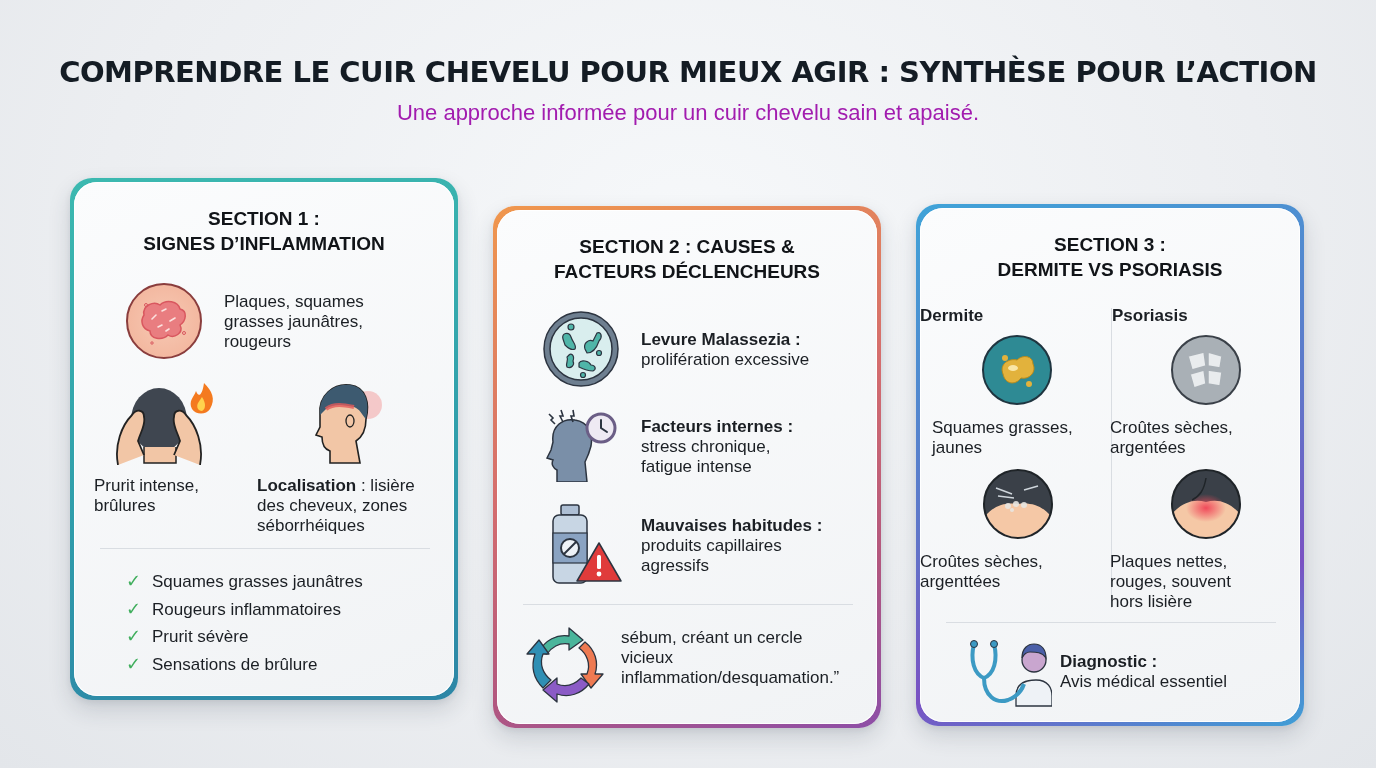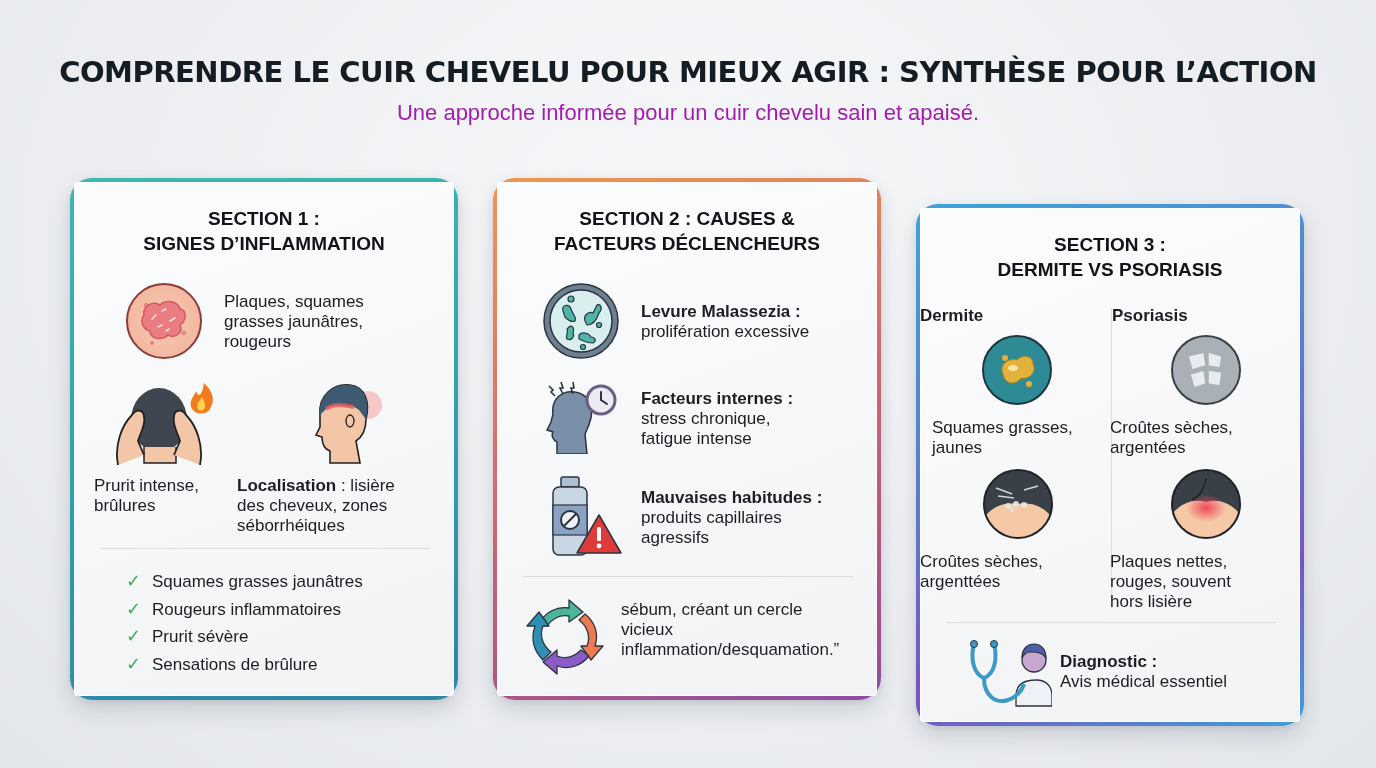--- a/index.html
+++ b/index.html
@@ -19,26 +19,26 @@
     position: absolute; left: 0; top: 100px; width: 1376px; text-align: center;
     font-size: 22px; color: #a21caf;
   }
   .card {
     position: absolute; top: 178px; height: 522px; width: 388px;
     border-radius: 22px; padding: 4px;
     box-shadow: 0 10px 22px rgba(40,50,70,0.16), 0 2px 6px rgba(40,50,70,0.08);
   }
   .card-inner {
     position: relative; width: 100%; height: 100%;
-    border-radius: 4px;
+    border-radius: 23px;
     background: linear-gradient(160deg, #fbfcfd 0%, #f1f3f5 100%);
     box-shadow: inset 0 0 0 1px rgba(255,255,255,0.9);
   }
   .card1 { left: 70px; background: linear-gradient(170deg, #3cb9b0 0%, #2f9cab 60%, #2d86a6 100%); }
-  .card2 { left: 493px; background: linear-gradient(160deg, #f0974d 0%, #d46d6e 45%, #b2577f 75%, #8d4ea7 100%); }
+  .card2 { left: 493px; background: linear-gradient(160deg, #f0974d 0%, #d46d6e 45%, #b2577f 75%, #8d4ea7 100%); margin-top: 28px; }
   .card3 { left: 916px; background: linear-gradient(160deg, #3fa3d8 0%, #6076c9 50%, #7a52c3 75%, #3f9fd6 100%); margin-top: 26px; }
 
   .sec-title {
     position: absolute; top: 24px; left: 0; width: 100%; text-align: center;
     font-weight: bold; font-size: 19px; line-height: 25px; color: #111418;
   }
   .txt { position: absolute; font-size: 17px; line-height: 20px; color: #1b1f24; }
   .txt b { font-weight: bold; }
   .center { }
   .divider { position: absolute; height: 1px; background: #d9dde2; }
@@ -101,21 +101,21 @@
       <div>brûlures</div>
     </div>
 
     <svg class="icon" style="left:226px;top:193px" width="100" height="90" viewBox="0 0 100 90">
       <circle cx="68" cy="30" r="14" fill="#f3a3a3" opacity="0.55"></circle>
       <path d="M20 40 C18 20 34 8 50 10 C66 12 70 28 66 44 C66 56 62 62 56 66 L60 88 L30 88 L30 76 C24 74 22 68 22 62 L16 60 L20 52 Z" fill="#f2c6a6" stroke="#222" stroke-width="1.6"></path>
       <path d="M20 40 C18 20 34 8 50 10 C66 12 70 28 66 44 C62 40 60 34 54 32 C44 30 34 28 26 34Z" fill="#3d5a70"></path>
       <path d="M26 34 C34 28 44 30 54 32" stroke="#e25a5a" stroke-width="4" fill="none" opacity="0.8"></path>
       <ellipse cx="50" cy="46" rx="4" ry="6" fill="#f2c6a6" stroke="#222" stroke-width="1.3"></ellipse>
     </svg>
-    <div class="txt center" style="left:163px;top:294px;width:190px">
+    <div class="txt center" style="left:183px;top:294px;width:190px">
       <div><b>Localisation</b><span> : lisière</span></div>
       <div>des cheveux, zones</div>
       <div>séborrhéiques</div>
     </div>
 
     <div class="divider" style="left:26px;top:366px;width:330px"></div>
 
     <ul class="checklist">
       <li>
           <span class="check">✓</span>

